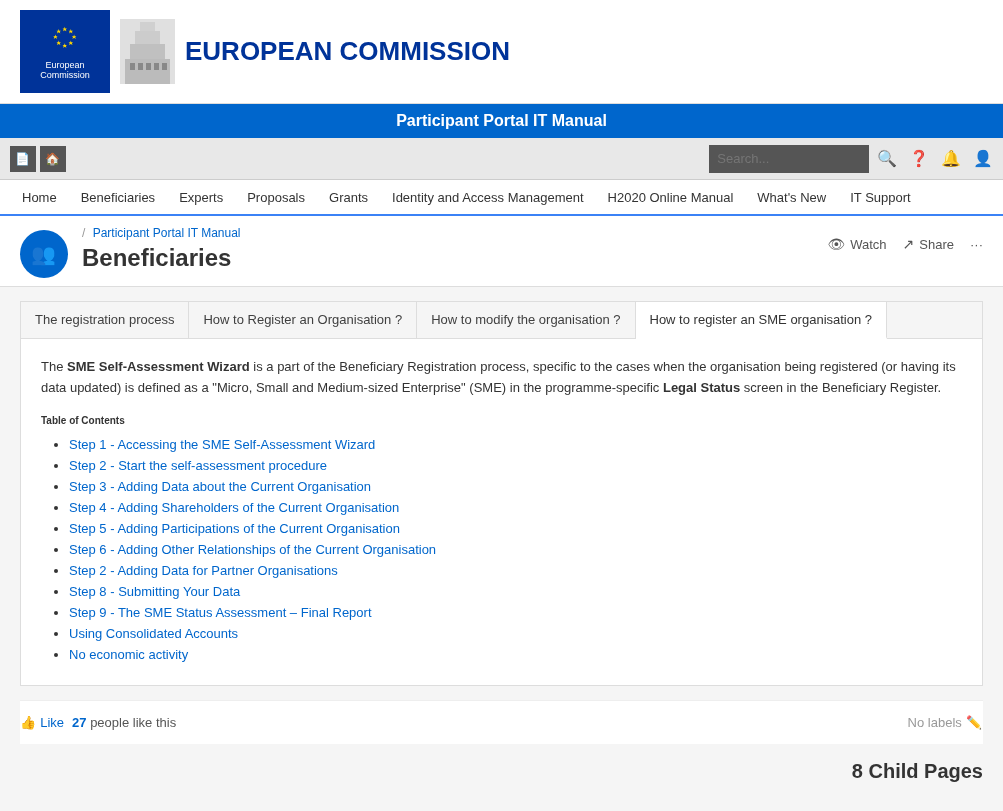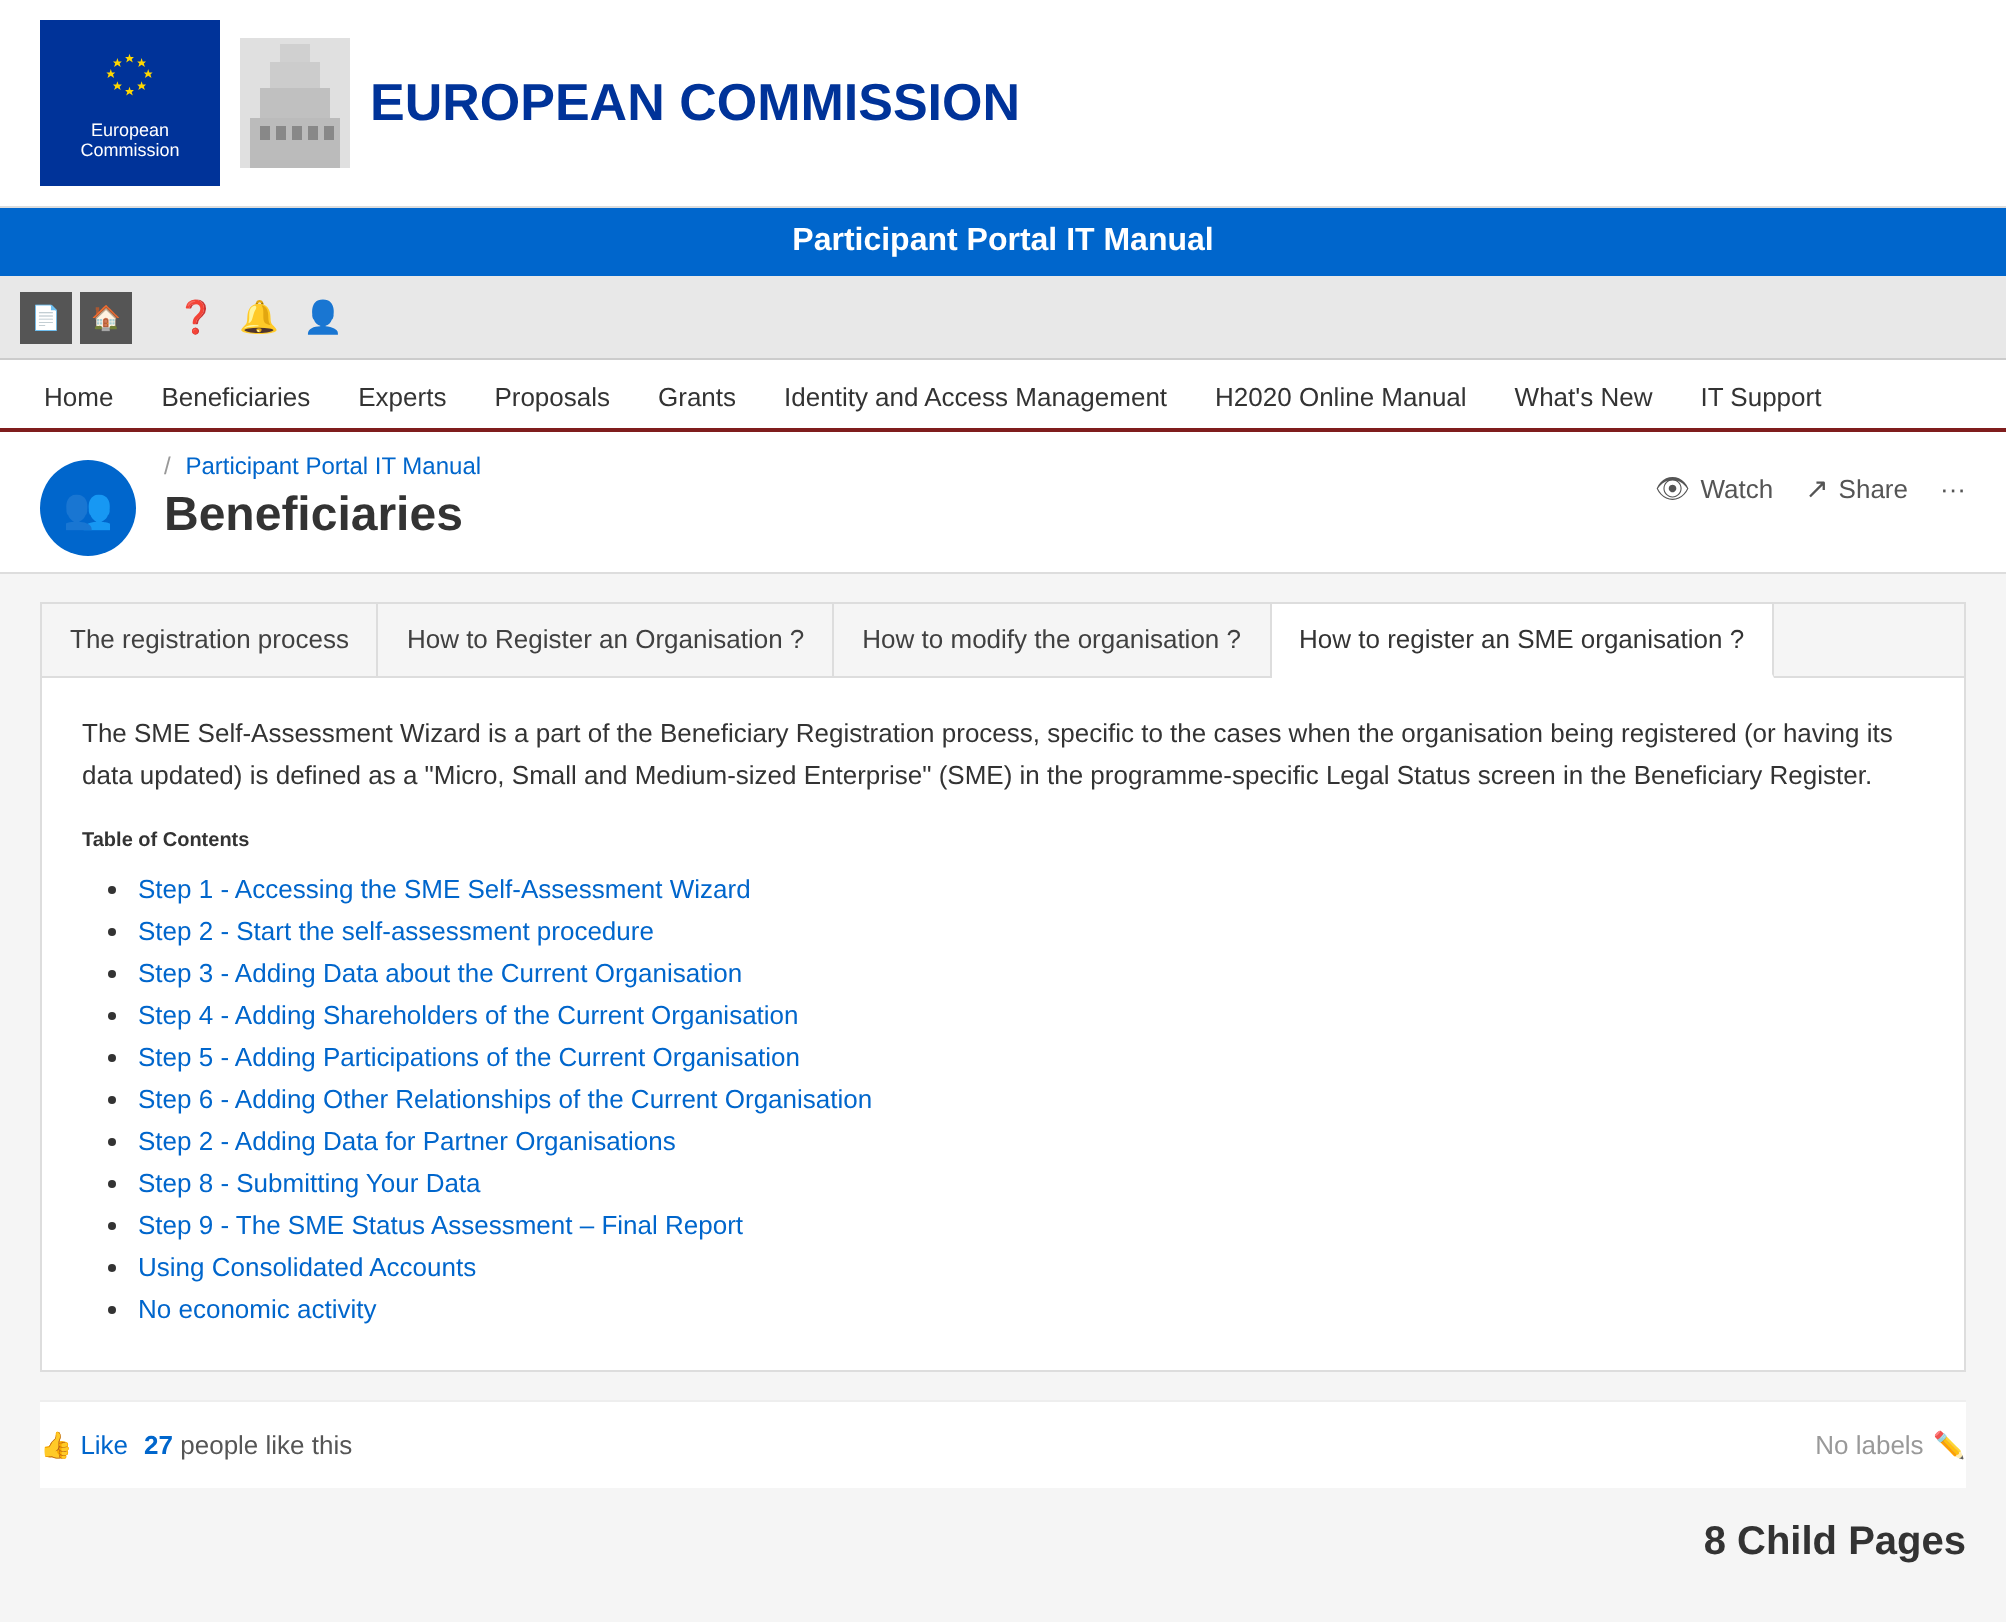--- a/index.html
+++ b/index.html
@@ -104,24 +104,24 @@
       display: flex;
       align-items: center;
       gap: 12px;
       margin-left: 12px;
     }
 
     
     .main-nav {
       background: #fff;
       display: flex;
-      align-items: flex-end;
+      align-items: center;
       padding: 0 10px;
       height: 36px;
-      border-bottom: 2px solid #7f1d1d;
+      border-bottom: 2px solid #3b82f6;
       gap: 0;
     }
     .main-nav-item {
       padding: 8px 12px;
       font-size: 13px;
       color: #333;
       cursor: pointer;
       white-space: nowrap;
     }
 
@@ -221,21 +221,21 @@
     
     .tab-content {
       padding: 18px 20px;
     }
     .intro-text {
       font-size: 13px;
       line-height: 1.6;
       margin-bottom: 16px;
       color: #333;
     }
-    .intro-text .bold { font-weight: normal; }
+    .intro-text .bold { font-weight: bold; }
     .toc-heading {
       font-weight: bold;
       font-size: 10px;
       margin-bottom: 10px;
     }
     .toc-list {
       list-style: disc;
       padding-left: 28px;
     }
     .toc-list li {
@@ -351,20 +351,24 @@
 </div>
 
 <div class="blue-bar">
   <span>Participant Portal IT Manual</span>
 </div>
 
 <div class="top-nav">
   <div class="top-nav-icons">
     <div class="nav-icon-box">📄</div>
     <div class="nav-icon-box">🏠</div>
+  </div>
+  <div class="search-bar">
+    <input class="search-input" type="text" placeholder="Search..." style="">
+    <span style="color:#ccc; font-size:16px; cursor:pointer;">🔍</span>
   </div>
   <div class="top-nav-actions">
     <span style="color:#ccc; font-size:16px; cursor:pointer;">❓</span>
     <span style="color:#ccc; font-size:16px; cursor:pointer;">🔔</span>
     <span style="color:#ccc; font-size:16px; cursor:pointer;">👤</span>
   </div>
 </div>
 
 <div class="main-nav">
 <div class="main-nav-item">Home</div>

